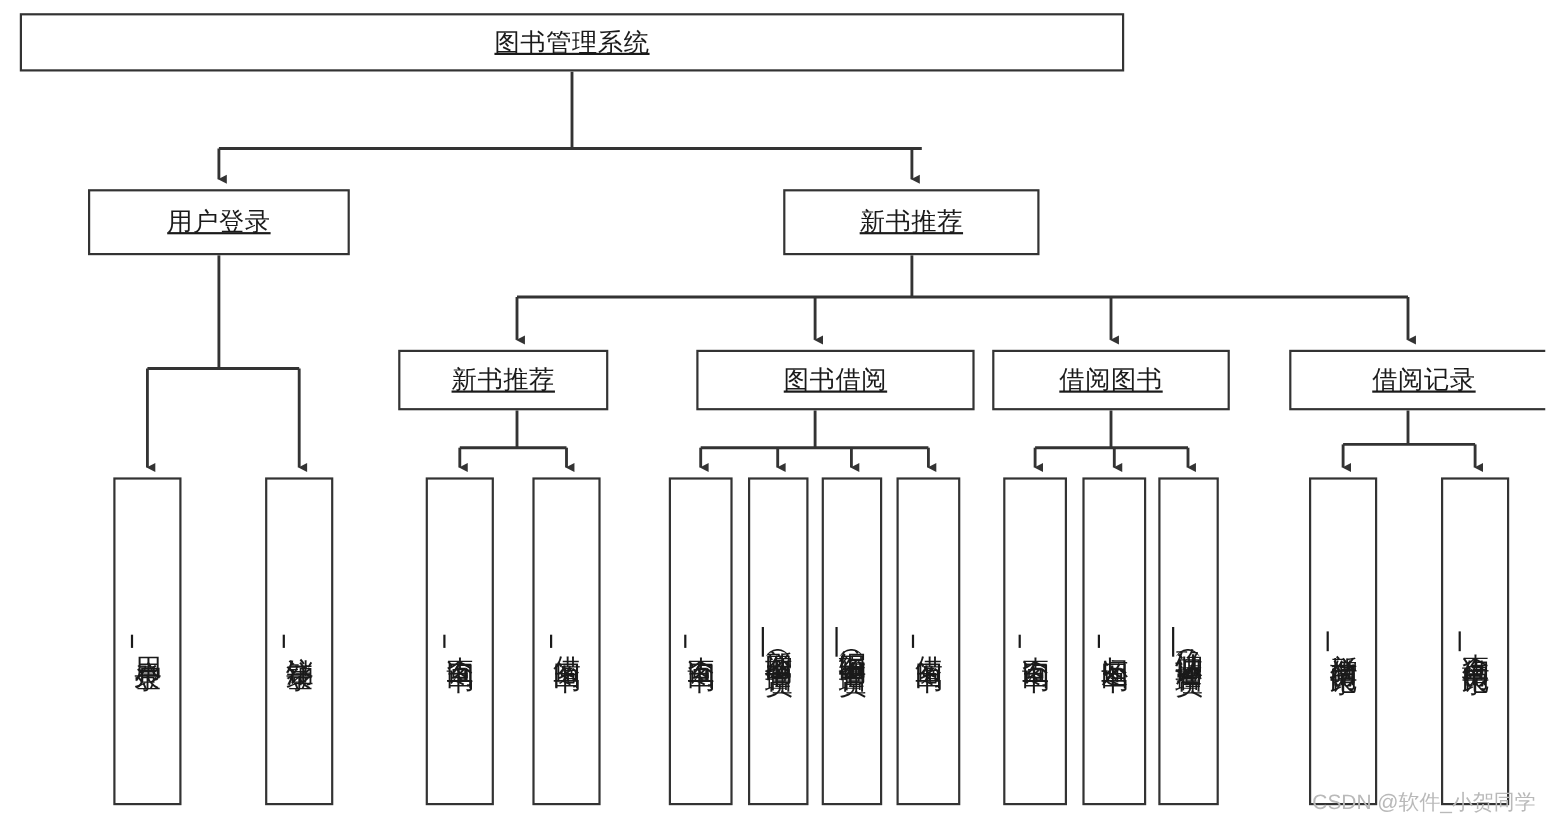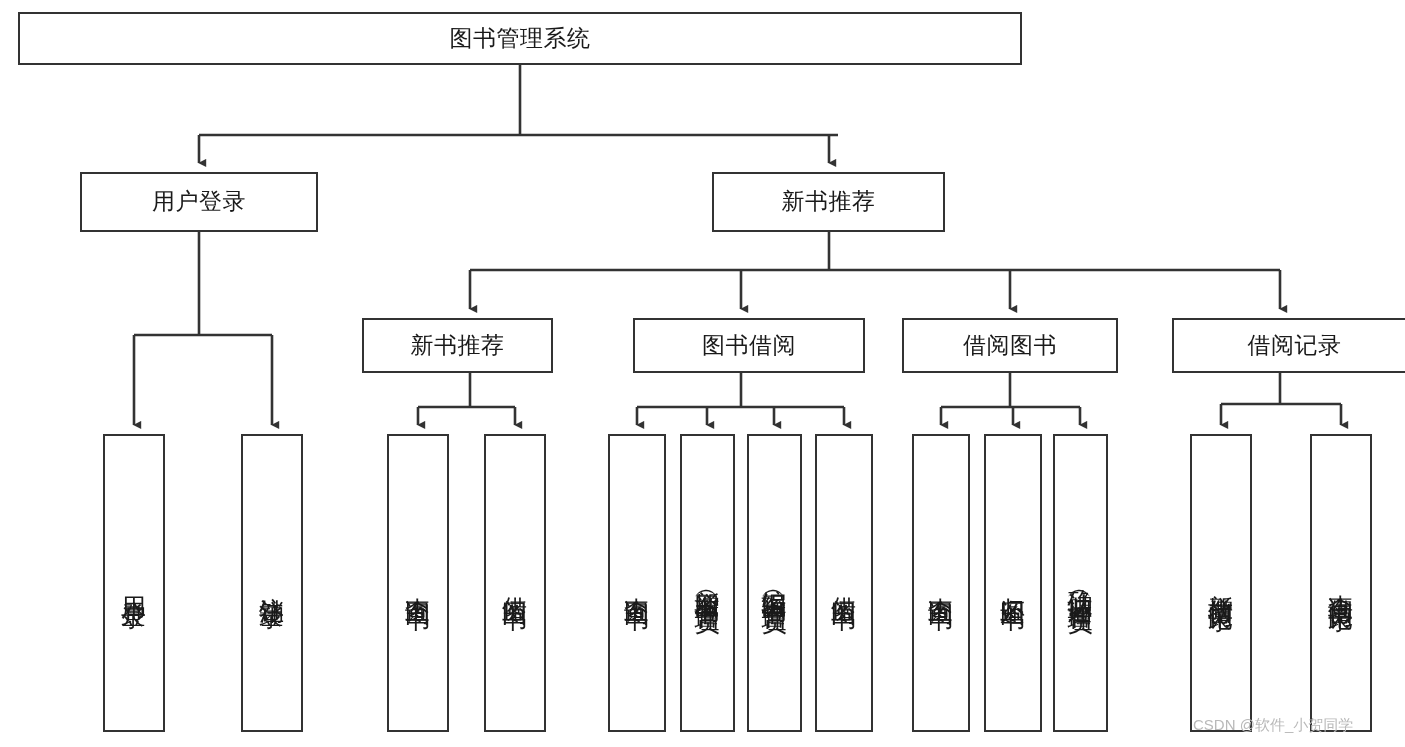--- a/index.html
+++ b/index.html
@@ -26,20 +26,21 @@
   }
   .node {
     position: absolute;
     box-sizing: border-box;
     border: 2px solid #333333;
     background: #ffffff;
     display: flex;
     align-items: center;
     justify-content: center;
     color: #1a1a1a;
+    text-decoration: underline;
   }
   .node .lbl {
     display: block;
     text-align: center;
     line-height: 1.18;
     letter-spacing: 0.5px;
   }
   
   .node.horiz .lbl {
     font-size: 23px;
@@ -53,21 +54,21 @@
   .node.vert .lbl {
     writing-mode: vertical-rl;
     text-orientation: upright;
     font-size: 25px;
     line-height: 1.12;
     letter-spacing: 3px;
     white-space: nowrap;
   }
   .watermark {
     position: absolute;
-    font-size: 15px;
+    font-size: 19px;
     color: #b9b9b9;
     white-space: nowrap;
     user-select: none;
   }
 </style>
 </head>
 <body>
 
 <div id="canvas">
 
@@ -129,21 +130,21 @@
   <div class="node horiz" style="left: 80px; top: 172px; width: 238px; height: 60px;">
     <span class="lbl">用户登录</span>
   </div>
   <div class="node horiz" style="left: 712px; top: 172px; width: 233px; height: 60px;">
     <span class="lbl">新书推荐</span>
   </div>
 
   <div class="node horiz" style="left: 362px; top: 318px; width: 191px; height: 55px;">
     <span class="lbl">新书推荐</span>
   </div>
-  <div class="node horiz" style="left: 633px; top: 318px; width: 232px; height: 55px;">
+  <div class="node horiz" style="left: 633px; top: 318px; width: 253px; height: 55px;">
     <span class="lbl">图书借阅</span>
   </div>
   <div class="node horiz" style="left: 902px; top: 318px; width: 216px; height: 55px;">
     <span class="lbl">借阅图书</span>
   </div>
   <div class="node horiz" style="left: 1172px; top: 318px; width: 245px; height: 55px;">
     <span class="lbl">借阅记录</span>
   </div>
 
   <div class="node vert" style="left: 103px; top: 434px; width: 62px; height: 298px;">

